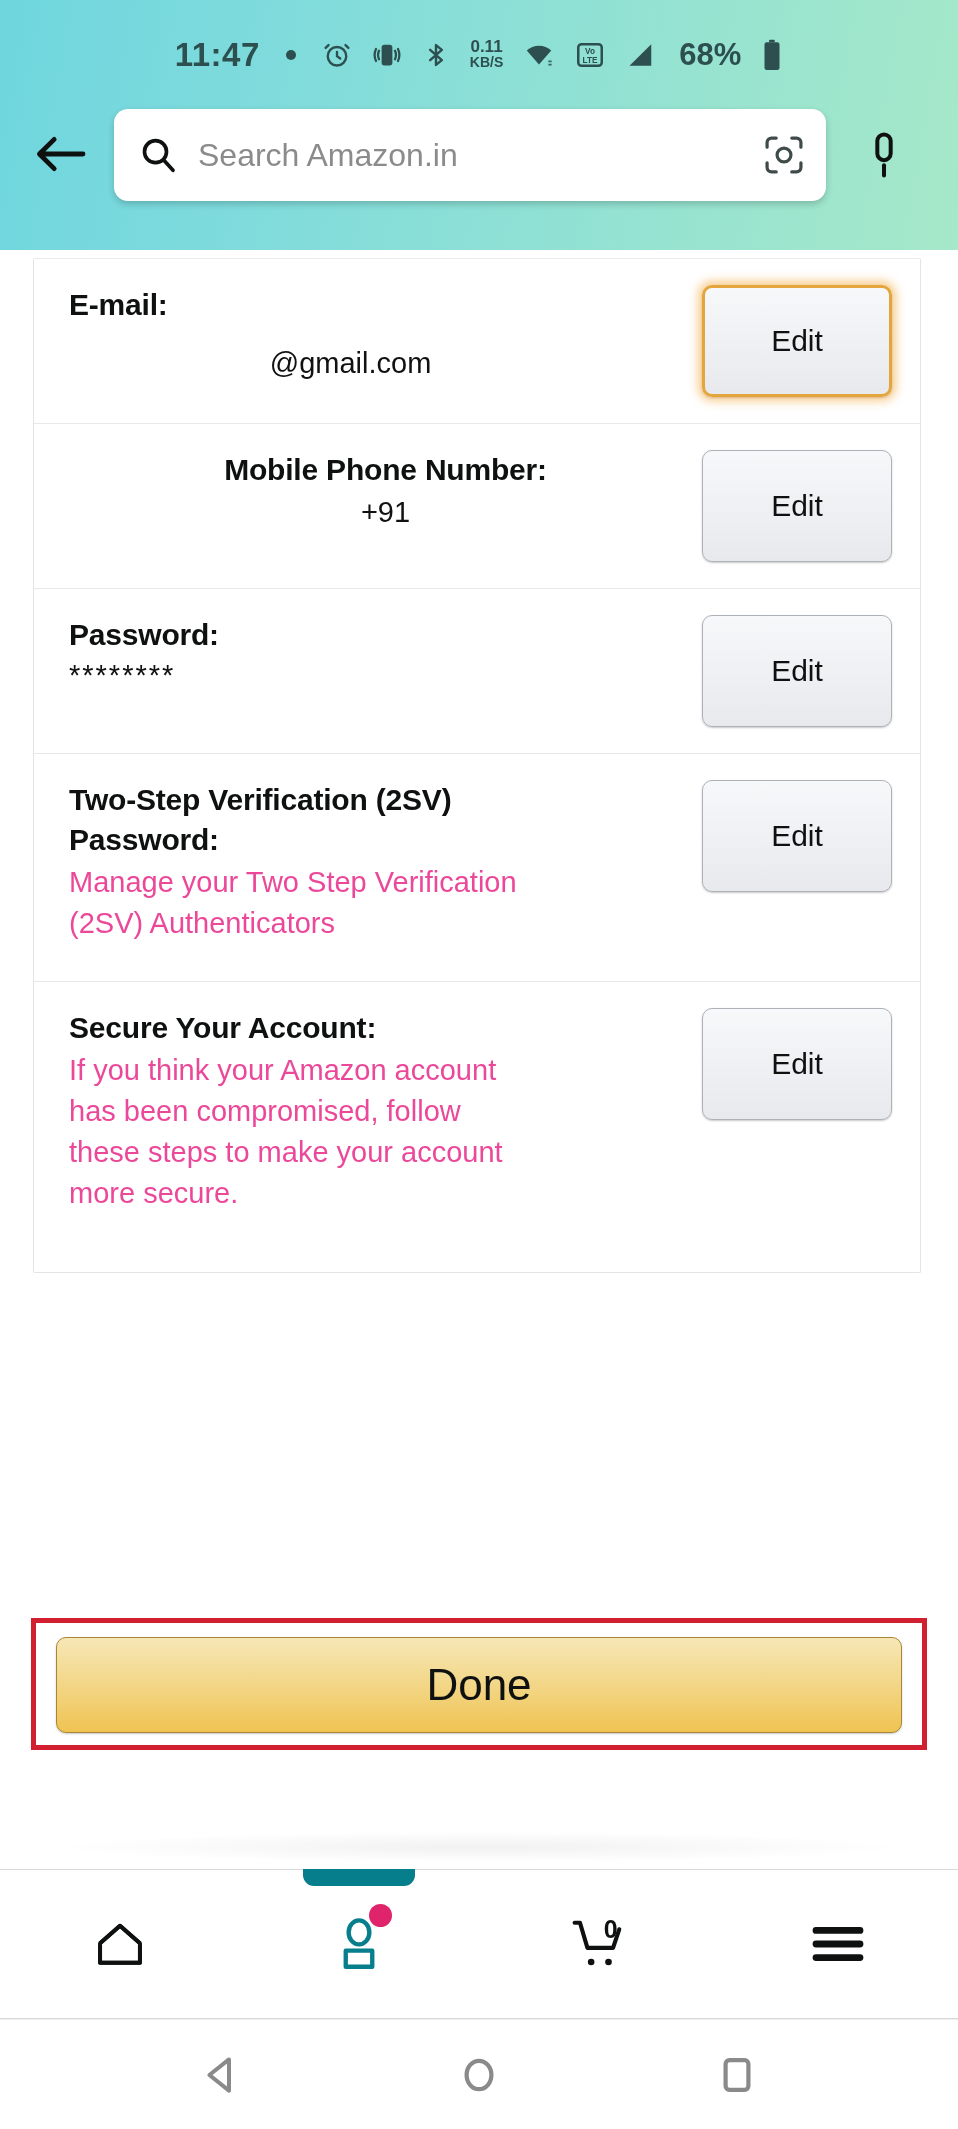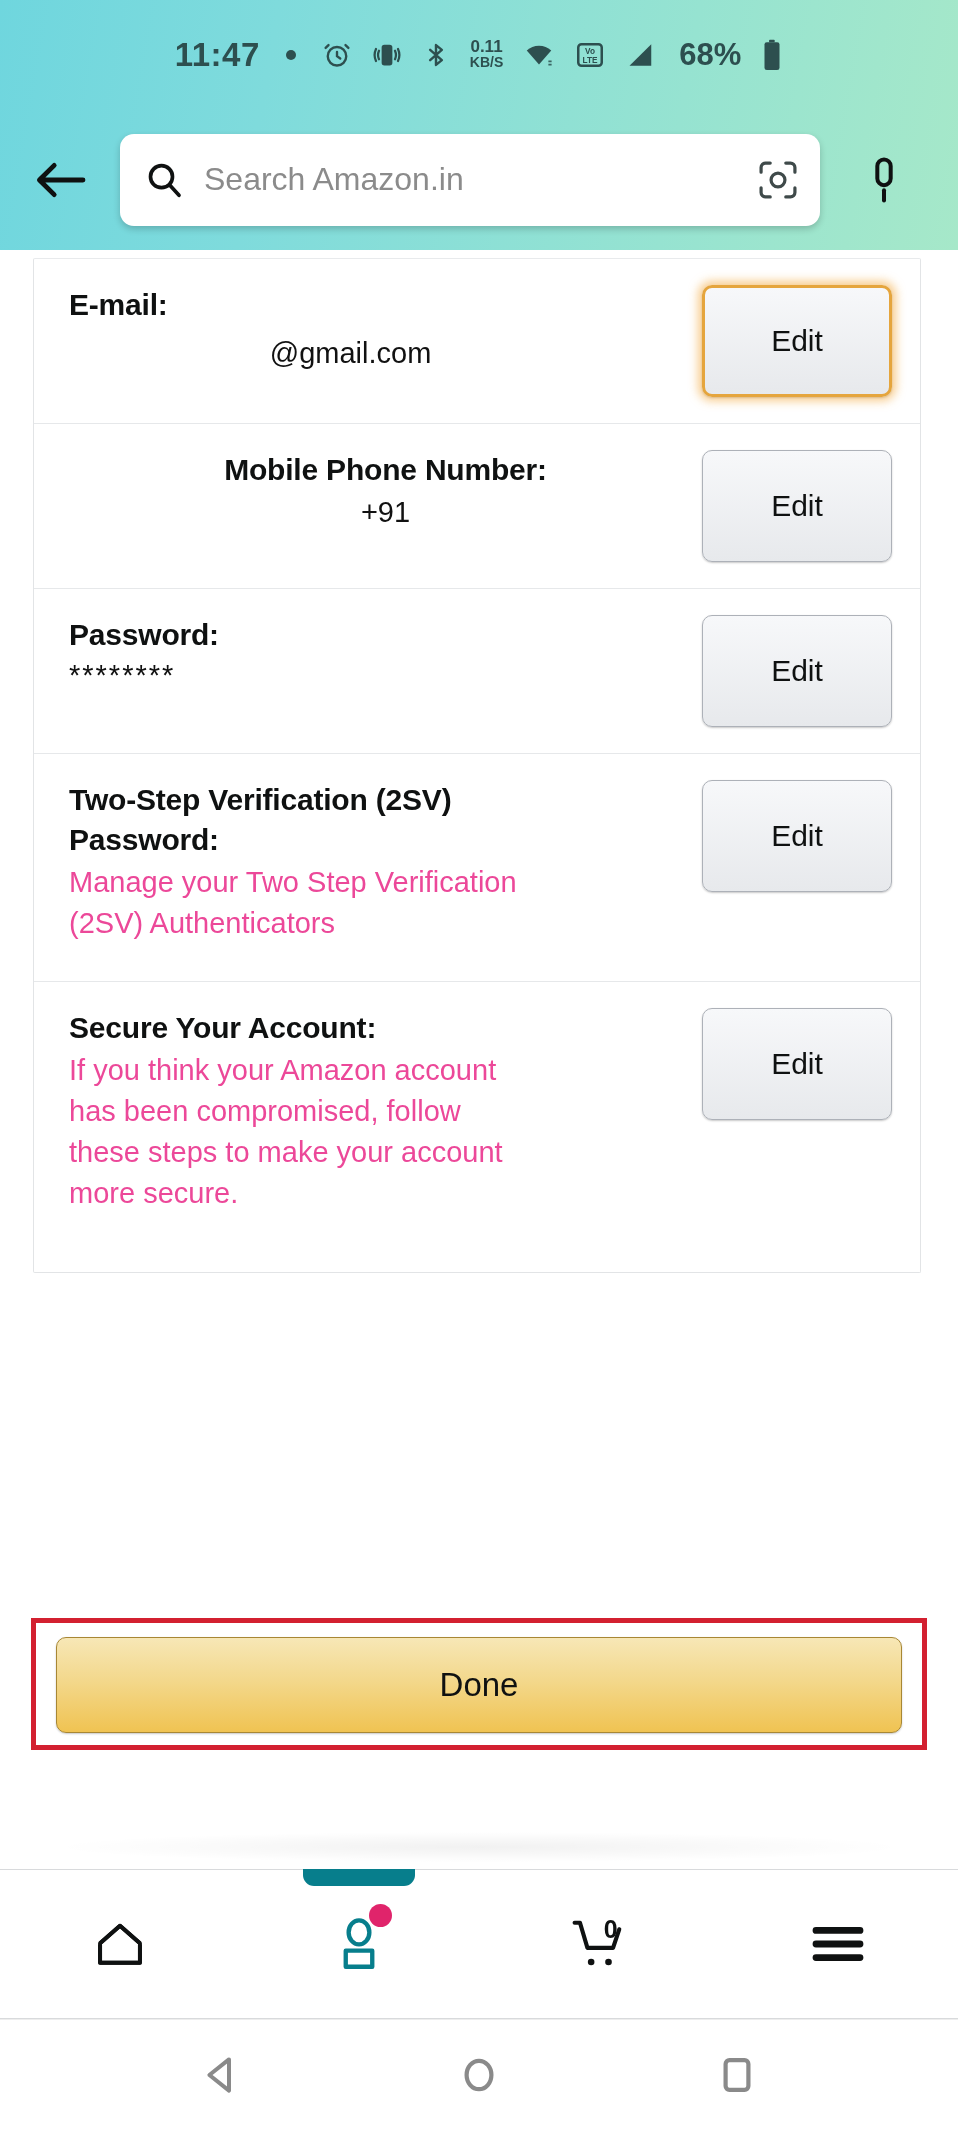--- a/index.html
+++ b/index.html
@@ -68,24 +68,24 @@
     font-size: 31px;
     font-weight: 600;
     color: #2d4f4f;
     margin-left: 4px;
   }
 
   
   .searchrow {
     height: 155px;
     display: flex;
-    align-items: center;
+    align-items: flex-start;
     padding: 14px 38px 0 22px;
     box-sizing: border-box;
-    gap: 14px;
+    gap: 8px;
   }
   .back-btn {
     width: 78px; height: 90px;
     display: flex; align-items: center; justify-content: center;
     flex: 0 0 auto;
     cursor: pointer;
   }
   .searchbox {
     flex: 1 1 auto;
     height: 92px;
@@ -159,21 +159,21 @@
   }
   .row-value {
     font-size: 29px;
     color: #111111;
     line-height: 1.38;
     margin-top: 2px;
   }
   .row-value.centered {
     text-align: center;
     padding-right: 70px;
-    margin-top: 8px;
+    margin-top: 18px;
   }
   .row-desc {
     font-size: 29px;
     color: #ec4899;
     line-height: 1.42;
     margin-top: 2px;
   }
   .pw-value {
     font-size: 29px;
     color: #111111;
@@ -221,21 +221,21 @@
     top: 14px;
     width: 846px;
     height: 96px;
     border-radius: 10px;
     border: 1px solid #a88734;
     background: linear-gradient(to bottom, #f7e7b6 0%, #f3d88c 45%, #f0c352 100%);
     box-shadow: 0 1px 2px rgba(0,0,0,0.22);
     display: flex;
     align-items: center;
     justify-content: center;
-    font-size: 33px;
+    font-size: 44px;
     color: #0f1111;
     cursor: pointer;
     box-sizing: border-box;
   }
   .page-shadow {
     position: absolute;
     left: 60px;
     right: 60px;
     top: 1582px;
     height: 30px;

